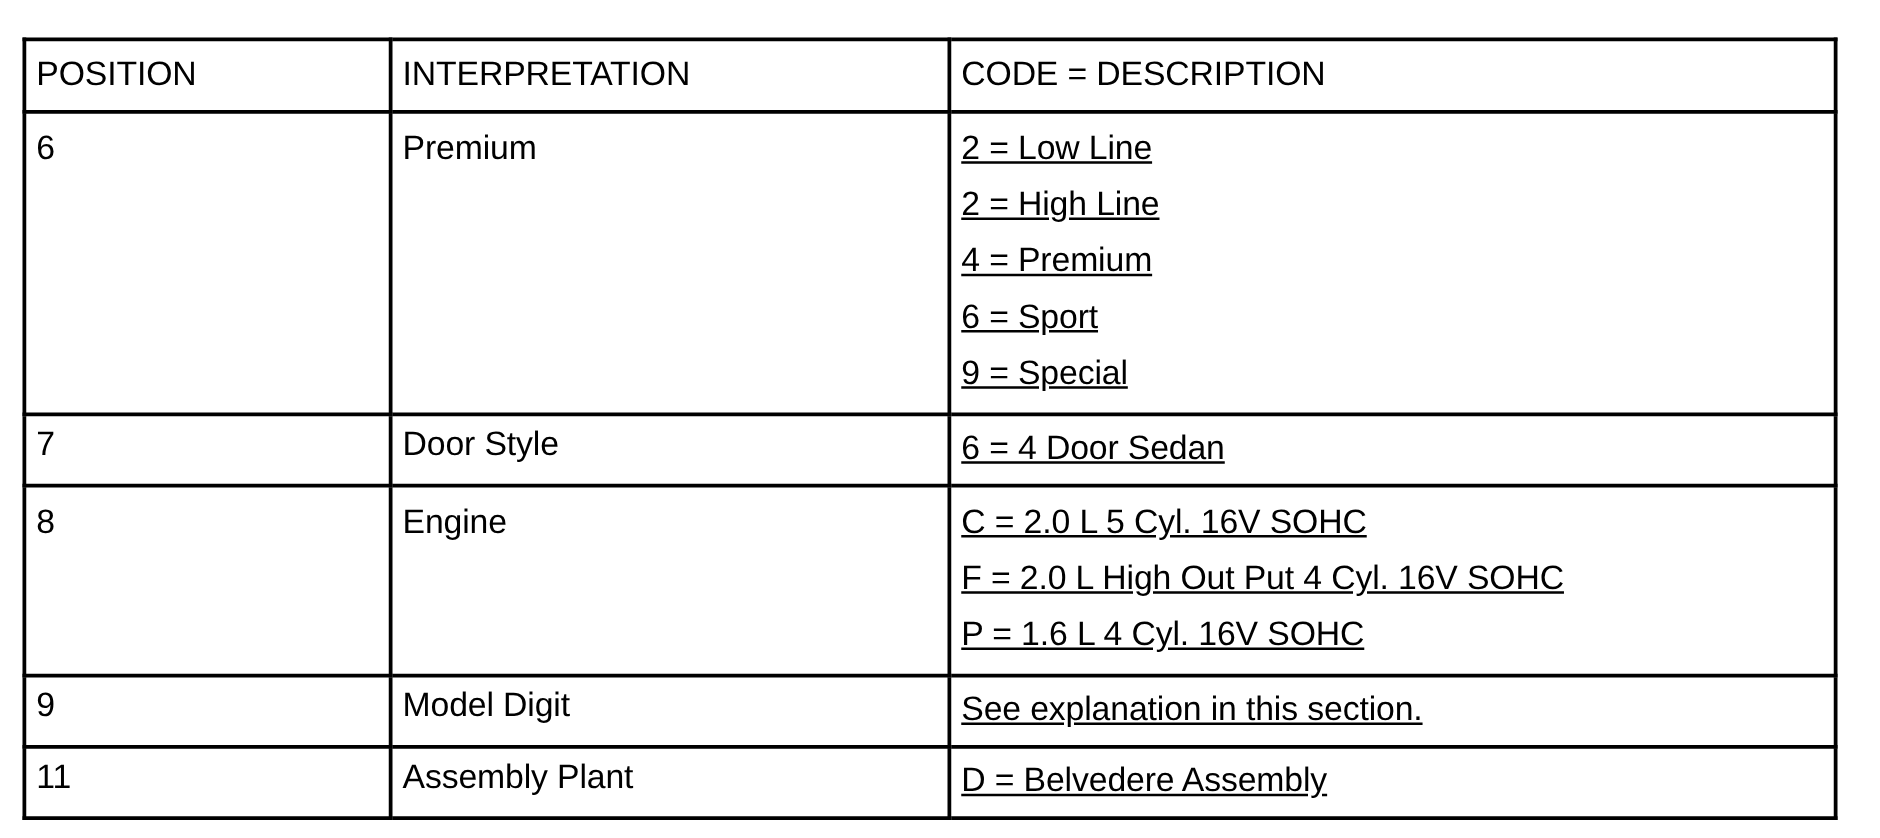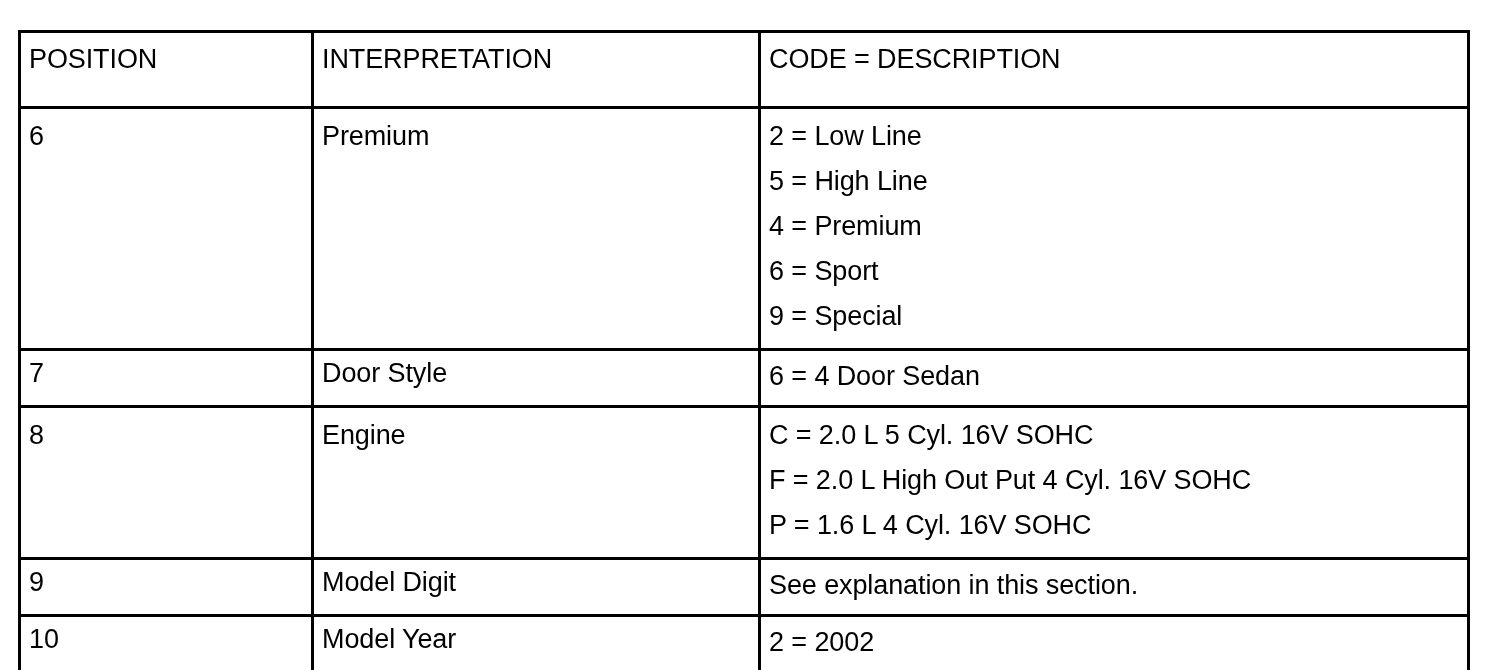--- a/index.html
+++ b/index.html
@@ -42,30 +42,31 @@
     letter-spacing: -0.1px;
     white-space: nowrap;
   }
 
   col.c-position      { width: 293px; }
   col.c-interpretation{ width: 447px; }
   col.c-code          { width: 709px; }
 
   .code-lines {
     display: block;
+    text-decoration: underline;
   }
   .code-lines .code-line {
     display: block;
     line-height: 45px;
   }
 
   
   tr.header-row td {
     padding-top: 4px;
-    padding-bottom: 24px;
+    padding-bottom: 6px;
   }
 
   
   tr.compact-row td {
     padding-top: 3px;
     padding-bottom: 6px;
     line-height: 38px;
   }
 </style>
 </head>
@@ -83,21 +84,21 @@
         <td>POSITION</td>
         <td>INTERPRETATION</td>
         <td>CODE = DESCRIPTION</td>
       </tr>
     <tr>
           <td>6</td>
           <td>Premium</td>
           <td>
             <span class="code-lines">
               <span class="code-line">2 = Low Line</span>
-              <span class="code-line">5 = High Line</span>
+              <span class="code-line">2 = High Line</span>
               <span class="code-line">4 = Premium</span>
               <span class="code-line">6 = Sport</span>
               <span class="code-line">9 = Special</span>
             </span>
           </td>
         </tr>
         <tr class="compact-row">
           <td>7</td>
           <td>Door Style</td>
           <td>
@@ -120,29 +121,20 @@
         <tr class="compact-row">
           <td>9</td>
           <td>Model Digit</td>
           <td>
             <span class="code-lines">
               <span class="code-line">See explanation in this section.</span>
             </span>
           </td>
         </tr>
         <tr class="compact-row">
-          <td>10</td>
-          <td>Model Year</td>
-          <td>
-            <span class="code-lines">
-              <span class="code-line">2 = 2002</span>
-            </span>
-          </td>
-        </tr>
-        <tr class="compact-row">
           <td>11</td>
           <td>Assembly Plant</td>
           <td>
             <span class="code-lines">
               <span class="code-line">D = Belvedere Assembly</span>
             </span>
           </td>
         </tr>
       </tbody>
   </table>

